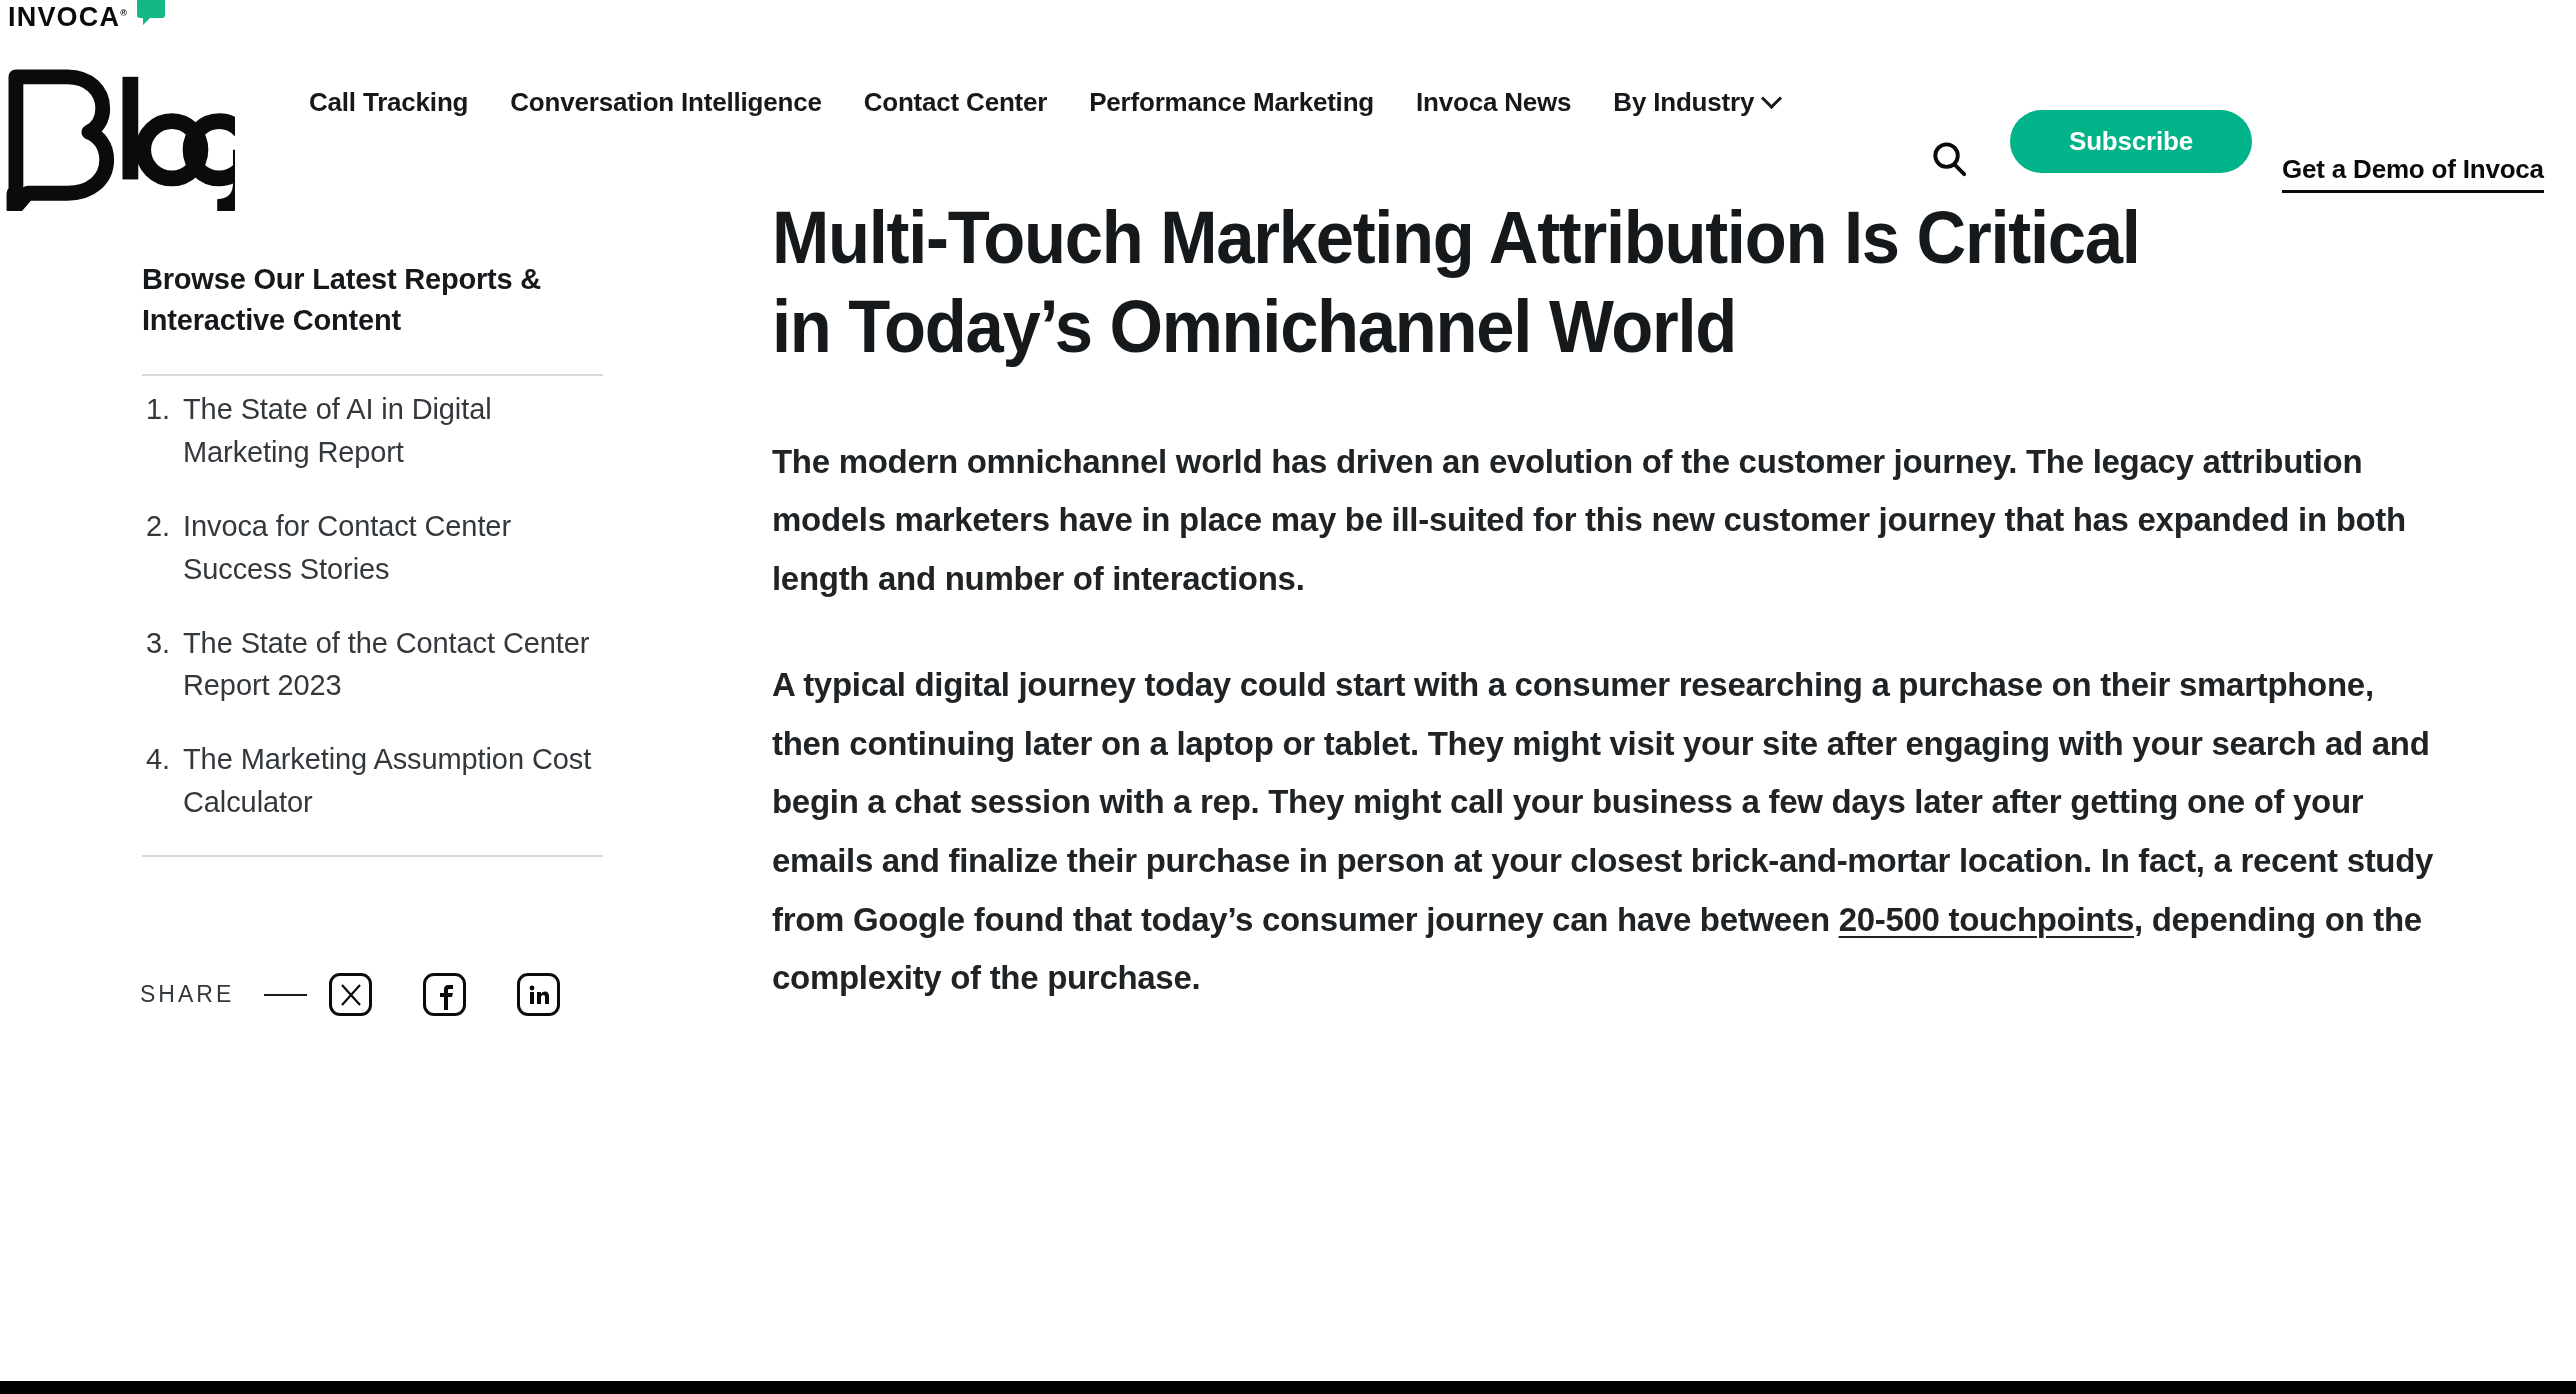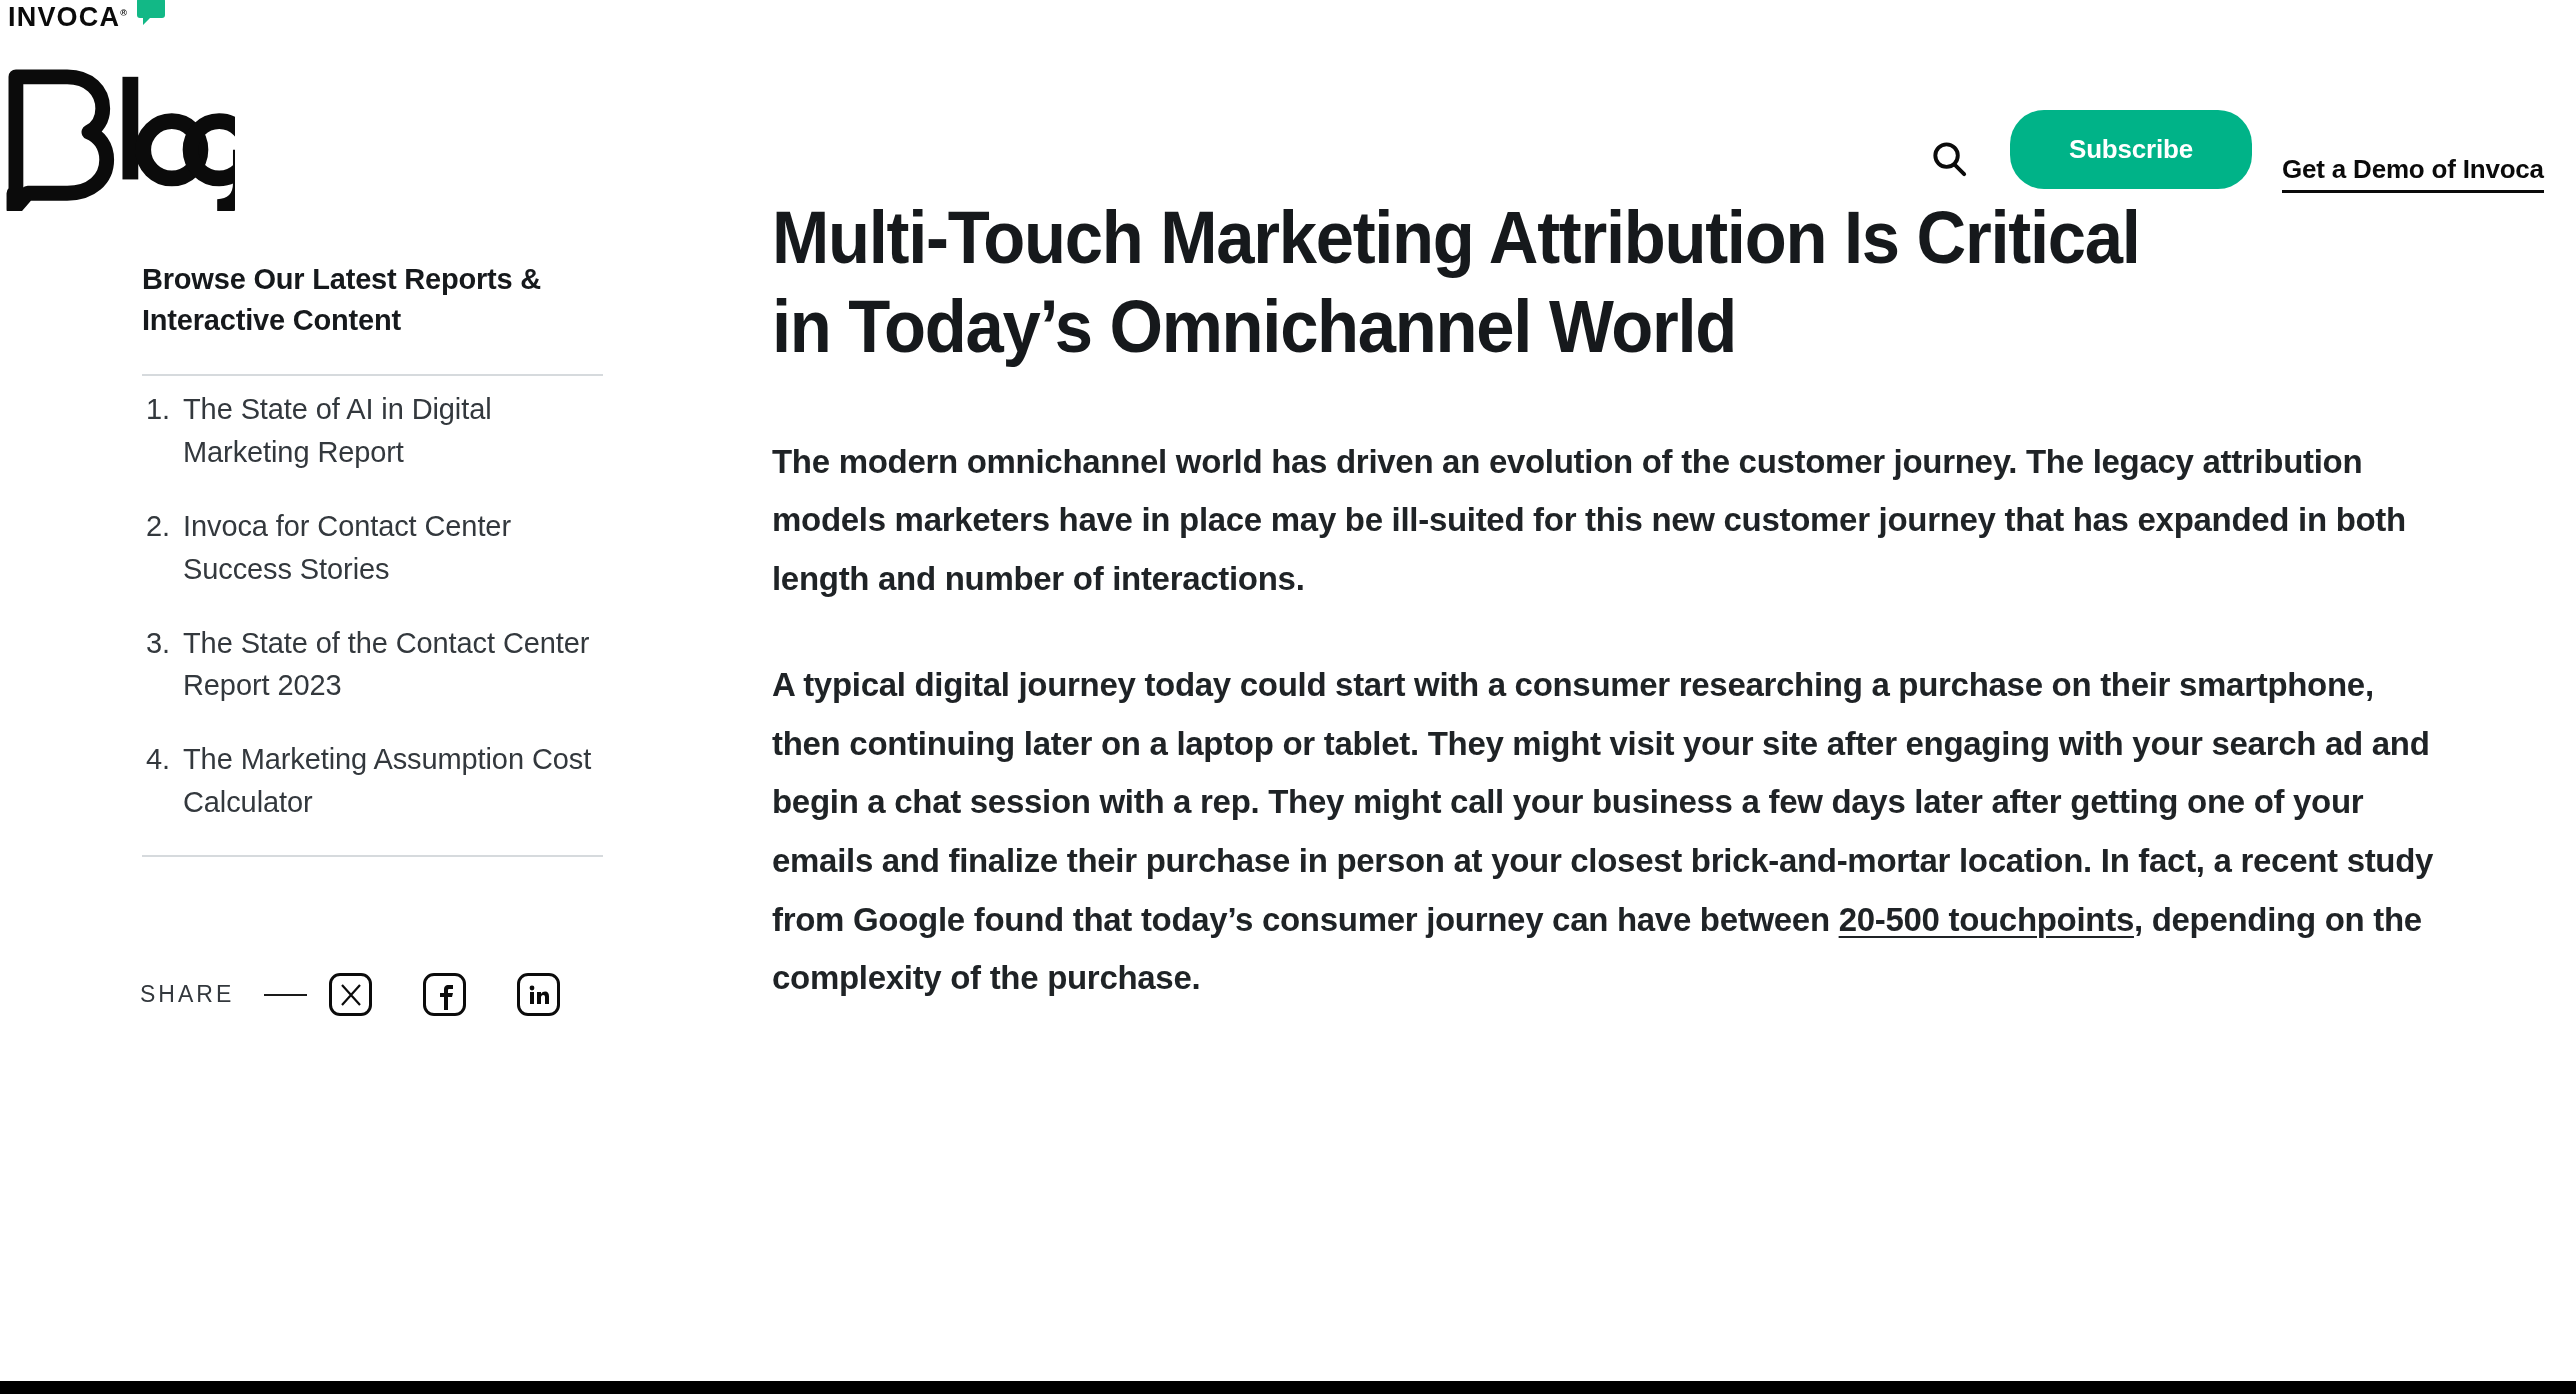--- a/index.html
+++ b/index.html
@@ -105,21 +105,21 @@
     cursor: pointer;
     background: none;
     border: none;
   }
 
   .subscribe-btn {
     position: absolute;
     left: 2010px;
     top: 67px;
     width: 242px;
-    height: 79px;
+    height: 63px;
     border-radius: 34px;
     background: #00b388;
     color: #ffffff;
     font-family: "Liberation Sans", sans-serif;
     font-weight: 700;
     font-size: 26px;
     border: none;
     cursor: pointer;
     letter-spacing: -0.2px;
   }
@@ -301,20 +301,41 @@
       <path d="M10 14 H62 C84 14 98 28 98 46 C98 58 92 66 84 70 C94 74 102 84 102 98 C102 118 86 132 62 132 H22 L8 148 L8 132 H10 Z" fill="none" stroke="#0b0b0b" stroke-width="15" stroke-linejoin="round"></path>
 
       <rect x="118" y="14" width="16" height="104" fill="#0b0b0b"></rect>
 
       <circle cx="168" cy="88" r="29" fill="none" stroke="#0b0b0b" stroke-width="16"></circle>
 
       <circle cx="216" cy="88" r="29" fill="none" stroke="#0b0b0b" stroke-width="16"></circle>
       <path d="M238 88 V122 C238 138 228 146 214 146" fill="none" stroke="#0b0b0b" stroke-width="16"></path>
     </svg>
 
+    <nav class="nav">
+      <a class="nav-item">
+        <span>Call Tracking</span>
+      </a>
+      <a class="nav-item">
+        <span>Conversation Intelligence</span>
+      </a>
+      <a class="nav-item">
+        <span>Contact Center</span>
+      </a>
+      <a class="nav-item">
+        <span>Performance Marketing</span>
+      </a>
+      <a class="nav-item">
+        <span>Invoca News</span>
+      </a>
+      <a class="nav-item">
+        <span>By Industry</span>
+        <span class="chev"></span>
+      </a>
+    </nav>
 
     <button class="search-btn">
       <svg width="43" height="43" viewBox="0 0 44 44">
         <circle cx="19" cy="18" r="11.5" fill="none" stroke="#0b0b0b" stroke-width="4"></circle>
         <line x1="27" y1="27" x2="37" y2="37" stroke="#0b0b0b" stroke-width="4" stroke-linecap="round"></line>
       </svg>
     </button>
 
     <button class="subscribe-btn">Subscribe</button>
 

